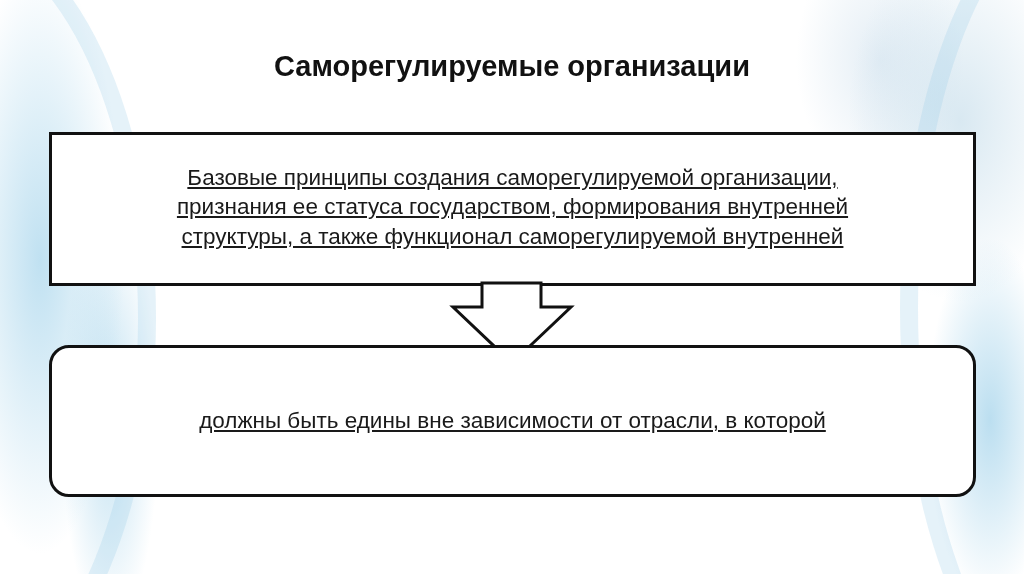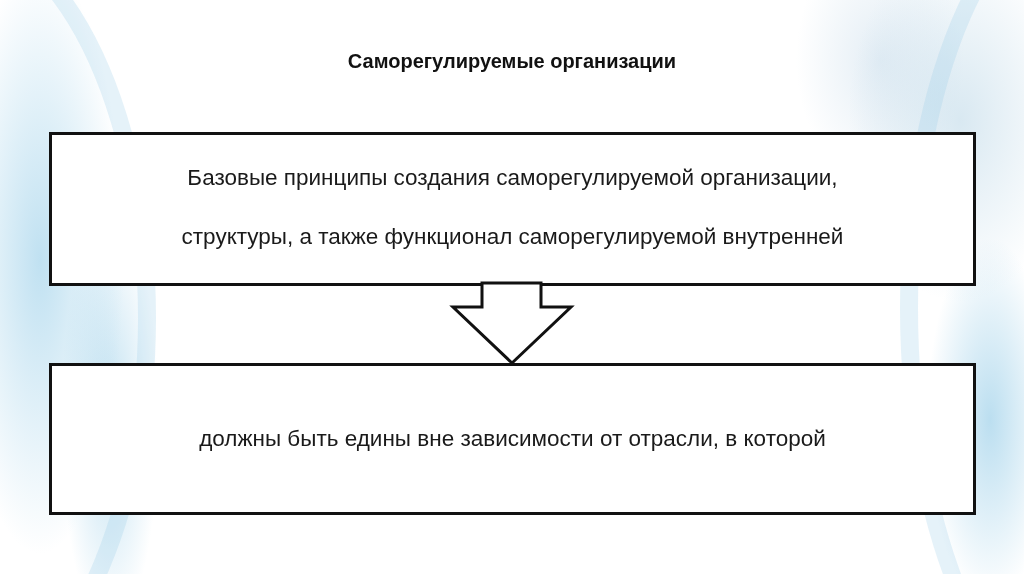--- a/index.html
+++ b/index.html
@@ -17,45 +17,45 @@
         radial-gradient(ellipse 90px 260px at 990px 420px, rgba(120,190,225,0.5), rgba(255,255,255,0) 70%),
         radial-gradient(ellipse 120px 180px at 880px 60px, rgba(200,220,235,0.5), rgba(255,255,255,0) 70%),
         #ffffff;
     }
     .swoosh {
       position: absolute; border-radius: 50%;
       border: 18px solid rgba(150,205,232,0.25);
     }
     .title {
       position: absolute; left: 0; width: 1024px; top: 50px;
-      text-align: center; font-weight: bold; font-size: 20px; color: #111;
+      text-align: center; font-weight: bold; font-size: 29px; color: #111;
     }
     .box {
       position: absolute; background: #ffffff; border: 3px solid #111;
       box-sizing: border-box; display: flex; align-items: center; justify-content: center;
       text-align: center; color: #1a1a1a; font-size: 22.5px; line-height: 1.3;
     }
     .box1 { left: 49px; top: 132px; width: 927px; height: 154px; padding: 6px 30px 10px 30px; }
-    .box2 { left: 49px; top: 363px; width: 927px; height: 152px; padding: 0 60px; }
-    .box p { margin: 16px; }
+    .box2 { left: 49px; top: 345px; width: 927px; height: 152px; padding: 0 60px; border-radius: 20px; }
+    .box p { margin: 16px; text-decoration: underline; }
     .arrow { position: absolute; left: 0; top: 0; }
   </style>
 </head>
 <body>
 
 <div class="bg"></div>
 <div class="swoosh" style="left:-260px; top:-80px; width:380px; height:760px;"></div>
 <div class="swoosh" style="left:900px; top:-120px; width:360px; height:820px;"></div>
 
 <div class="title">Саморегулируемые организации</div>
 
 <div class="box box1">
   <p>
     <span>Базовые принципы создания саморегулируемой организации,</span><br>
-    <br>
+    <span>признания ее статуса государством, формирования внутренней</span><br>
     <span>структуры, а также функционал саморегулируемой внутренней</span>
   </p>
 </div>
 
 <svg class="arrow" width="1024" height="574">
   <polygon points="482,283 541,283 541,307 571,307 512,363 453,307 482,307" fill="#ffffff" stroke="#111" stroke-width="3" stroke-linejoin="miter"></polygon>
 </svg>
 
 <div class="box box2">
   <p>

